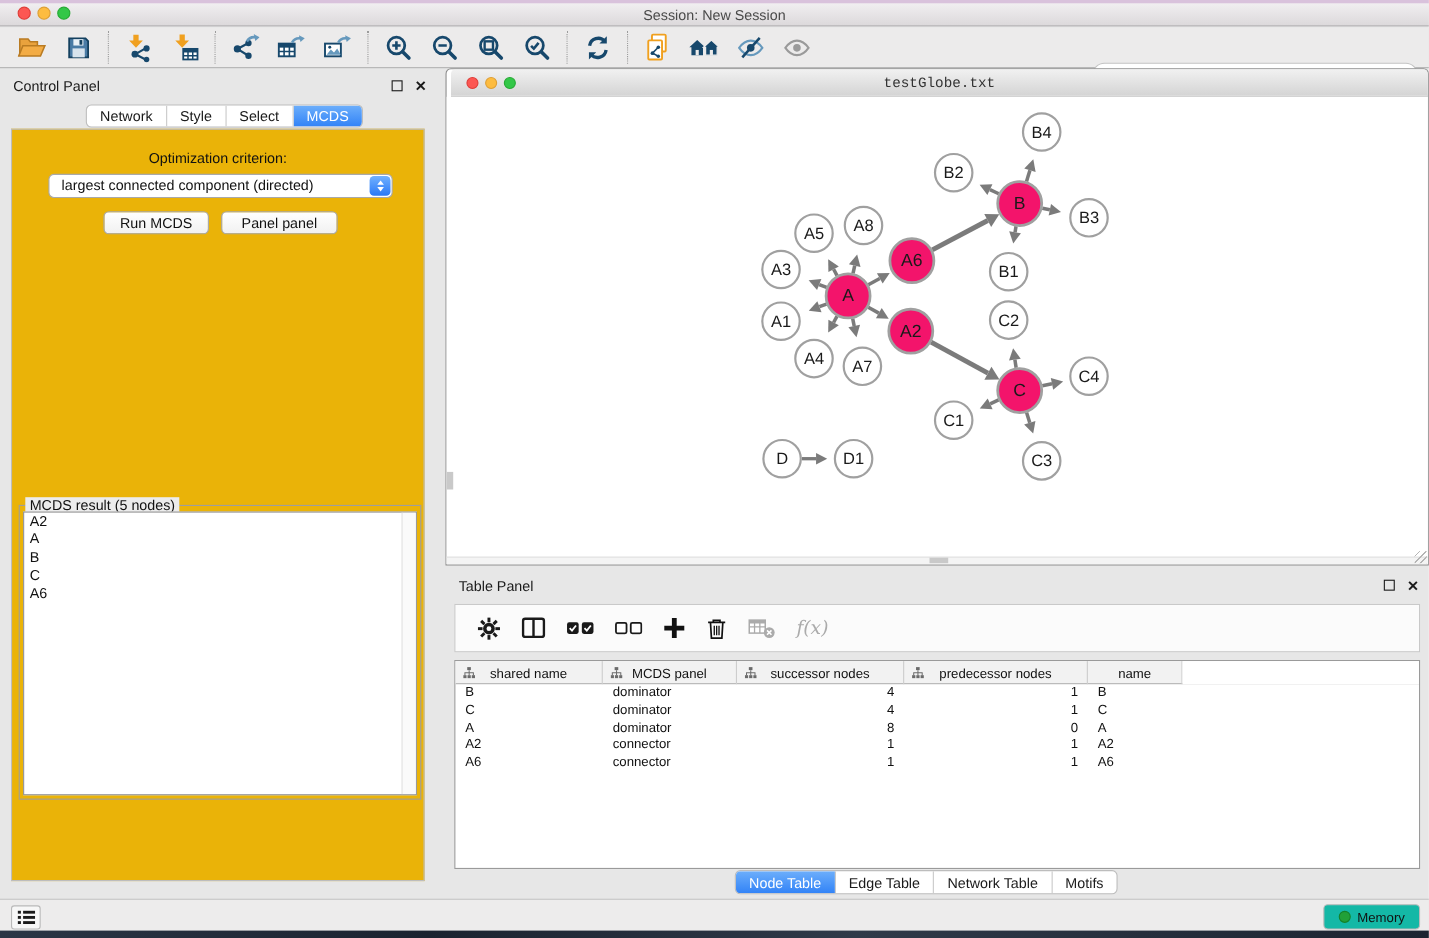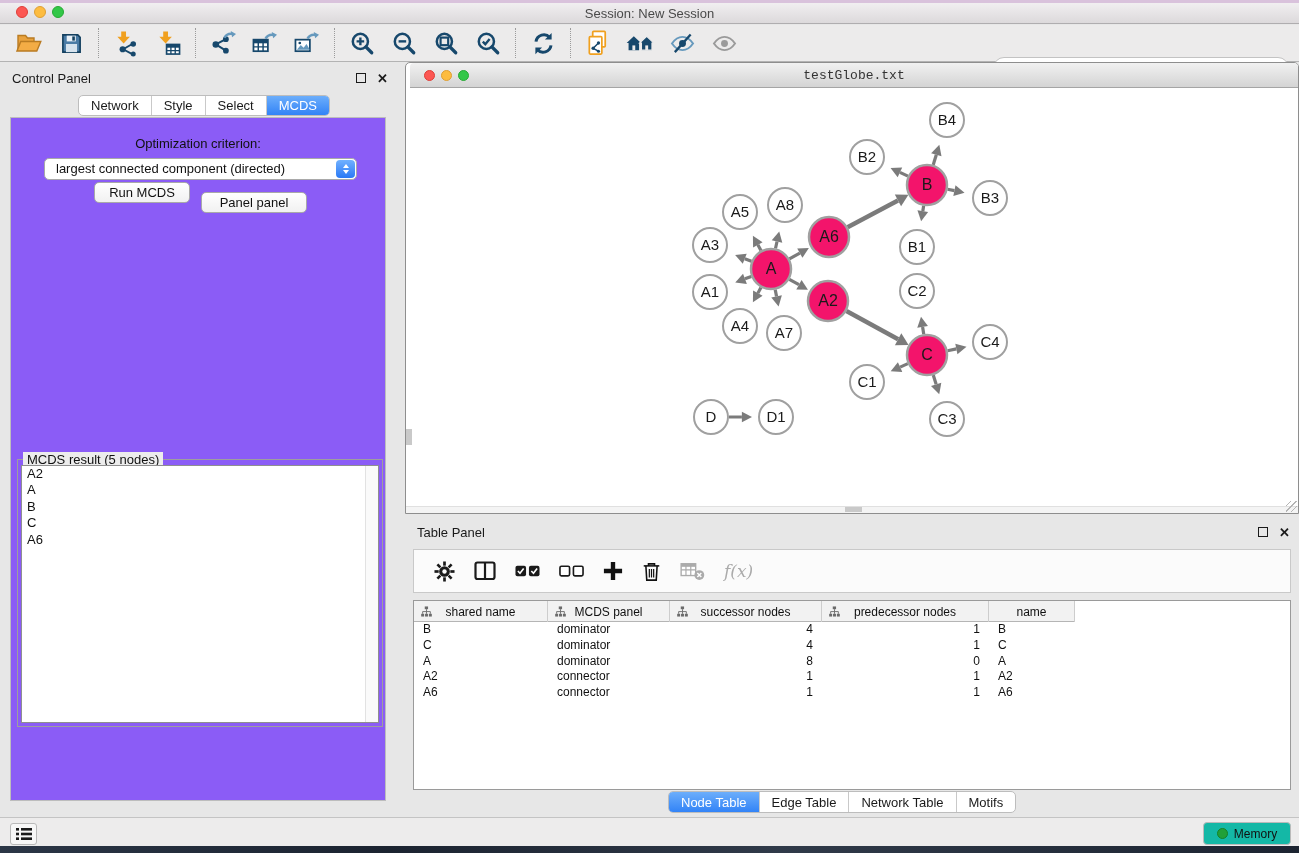--- a/index.html
+++ b/index.html
@@ -37,34 +37,34 @@
   
   .seg { display:inline-flex; background:#fff; border:1px solid #BDBDBD; border-radius:5px;
     overflow:hidden; height:21px; }
   .seg .tab { padding:0 12px; font-size:13px; line-height:20px; color:#1A1A1A; border-left:1px solid #C9C9C9; }
   .seg .tab:first-child { border-left:none; }
   .seg .tab.active { background:linear-gradient(#6CAEFB,#3283F7); color:#fff; }
 
   
   #cp-tabs { position:absolute; left:78px; top:95px; }
   #cp-body { position:absolute; left:10px; top:117px; width:376px; height:684px;
-    background:#8b5cf6; border:1px solid #BDBDBD;padding-left:11px; }
+    background:#eab308; border:1px solid #BDBDBD;padding-left:11px; }
   #opt-label { position:absolute; left:0; right:0; top:18px; text-align:center; font-size:13px; }
   #criterion-select { position:absolute; left:33px; top:40px; width:313px; height:22px; background:#fff;
     border:1px solid #A9A9A9; border-radius:5px; font-size:13px; line-height:20px; padding-left:11px; }
   #criterion-select .stepper { position:absolute; right:1px; top:1px; width:19px; height:18px;
     border-radius:4px; background:linear-gradient(#71B1FF,#2A79F6); display:flex; flex-direction:column;
     align-items:center; justify-content:center; gap:2px; }
   .tri-up { width:0; height:0; border-left:3.5px solid transparent; border-right:3.5px solid transparent;
     border-bottom:4.5px solid #fff; }
   .tri-down { width:0; height:0; border-left:3.5px solid transparent; border-right:3.5px solid transparent;
     border-top:4.5px solid #fff; }
   .btn { position:absolute; height:21px; background:linear-gradient(#FFFFFF,#F1F1F1);
     border:1px solid #A9A9A9; border-radius:5px; font-size:13px; text-align:center; line-height:19px; }
-  #run-btn { left:83px; top:64px; width:96px;text-align:center; }
+  #run-btn { left:83px; top:74px; width:96px;text-align:center; }
   #closep-btn { left:190px; top:74px; width:106px; }
   #result-box { position:absolute; left:6px; top:341px; width:366px; height:268px; border:1px solid #9E9E9E; }
   #result-box > .legend { position:absolute; top:-8px; left:5px; background:#ECECEC; padding:0 4px;
     font-size:13px; }
   #result-list { position:absolute; left:3px; top:5px; right:3px; bottom:3px; background:#fff;
     border:1px solid #8F8F8F; overflow:hidden; }
   #result-list .scroll { position:absolute; right:0; top:0; bottom:0; width:13px; background:#FAFAFA;
     border-left:1px solid #E2E2E2; }
   #result-list .item { font-size:13px; line-height:16.4px; padding-left:5px; }
 

